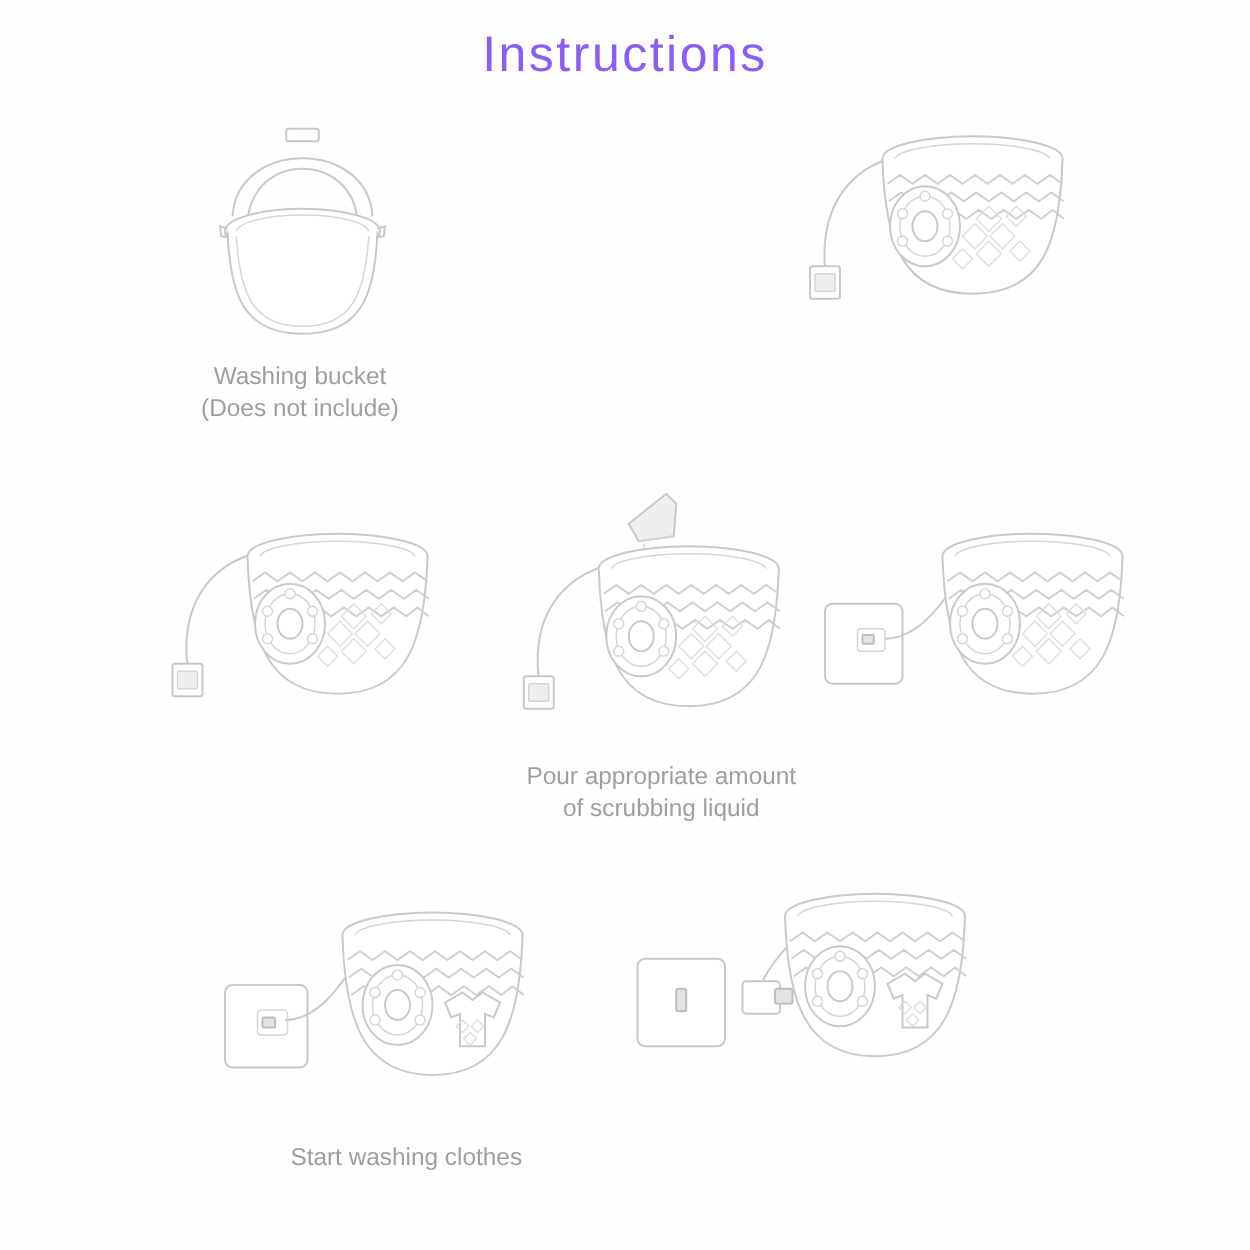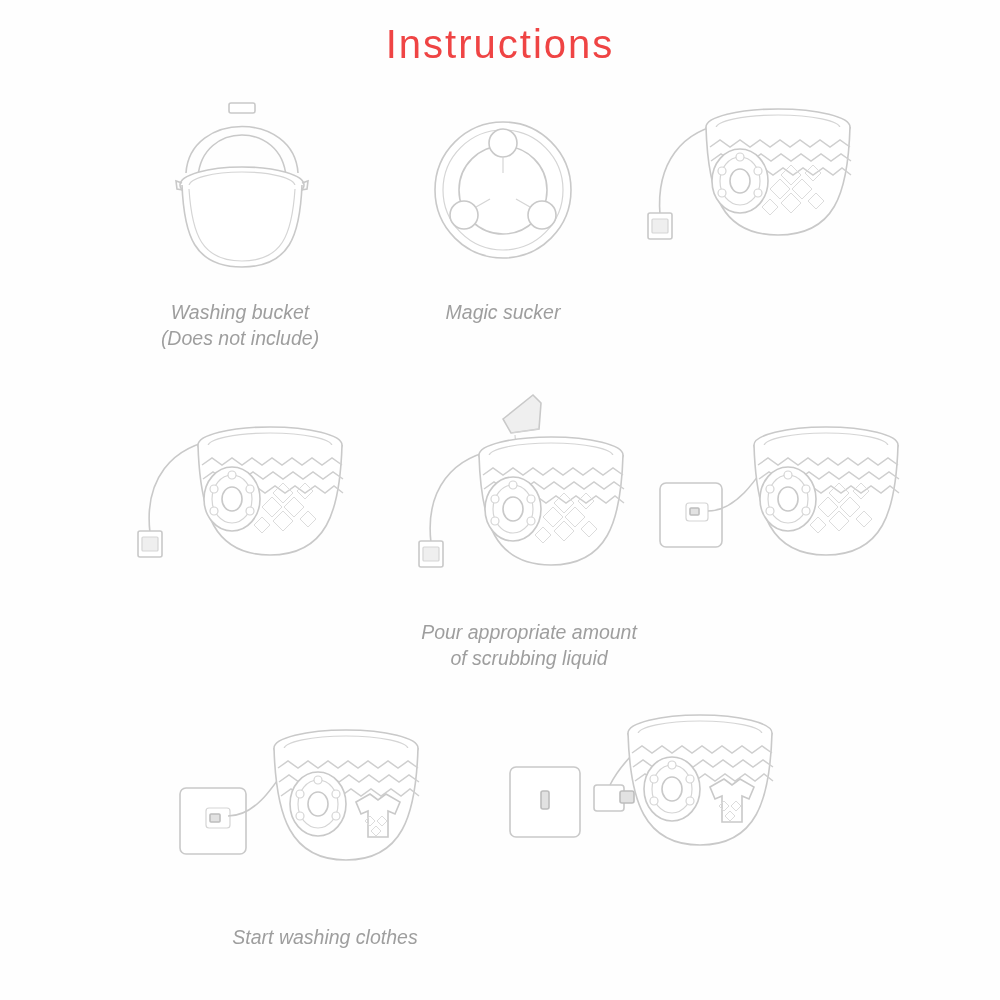--- a/index.html
+++ b/index.html
@@ -22,38 +22,37 @@
     background: #fefefe;
   }
   .title {
     position: absolute;
     top: 22px;
     left: 0;
     width: 1000px;
     text-align: center;
     font-size: 40px;
     letter-spacing: 2px;
-    color: #ef4444;
+    color: #8b5cf6;
     font-weight: 400;
   }
   .step {
     position: absolute;
   }
   .art {
     position: relative;
     width: 100%;
   }
   .caption {
     text-align: center;
     font-size: 19.5px;
     line-height: 26px;
     color: #9e9e9e;
-    margin-top: 14px;
+    margin-top: 3px;
     white-space: pre-line;
-    font-style: italic;
   }
   svg { display: block; overflow: visible; }
   .ln { fill: none; stroke: #c9c9c9; stroke-width: 1.6; }
   .ln-d { fill: none; stroke: #bdbdbd; stroke-width: 1.6; }
   .ln-t { fill: none; stroke: #d5d5d5; stroke-width: 1.2; }
   .fillw { fill: #ffffff; }
   .fillg { fill: #efefef; }
   .fillgg { fill: #e2e2e2; }
   .zig { fill: none; stroke: #cfcfcf; stroke-width: 1.5; }
   .tx { fill: none; stroke: #dcdcdc; stroke-width: 1; }
@@ -89,36 +88,20 @@
         <path class="ln-t" d="M69 104 C72 150 82 176 122 176 C162 176 172 150 175 104"></path>
 
         <path class="ln" d="M62 98 l-6 -2 l1 8 l6 1"></path>
         <path class="ln" d="M182 98 l6 -2 l-1 8 l-6 1"></path>
       </svg>
     </div>
     <div class="caption">Washing bucket
 (Does not include)</div>
   </div>
 
-  <div class="step" id="step-sucker">
-    <div class="art">
-      <svg width="210" height="190" viewBox="0 0 210 190">
-        <circle class="ln fillw" cx="105" cy="95" r="68"></circle>
-        <circle class="ln-t" cx="105" cy="95" r="60"></circle>
-        <circle class="ln fillw" cx="105" cy="95" r="44"></circle>
-        <circle class="ln fillw" cx="105" cy="48" r="14"></circle>
-        <circle class="ln fillw" cx="66" cy="120" r="14"></circle>
-        <circle class="ln fillw" cx="144" cy="120" r="14"></circle>
-        <path class="ln-t" d="M105 62 L105 78"></path>
-        <path class="ln-t" d="M78 112 L92 104"></path>
-        <path class="ln-t" d="M132 112 L118 104"></path>
-      </svg>
-    </div>
-    <div class="caption">Magic sucker</div>
-  </div>
 
   <div class="step" id="step-fixed">
     <div class="art">
       <svg width="260" height="190" viewBox="0 0 260 190">
 
         <path class="ln" d="M30 120 C26 70 50 34 100 28"></path>
 
         <rect class="ln fillw" x="18" y="118" width="24" height="26" rx="2"></rect>
         <rect class="ln-t fillg" x="22" y="124" width="16" height="14" rx="1"></rect>
 

